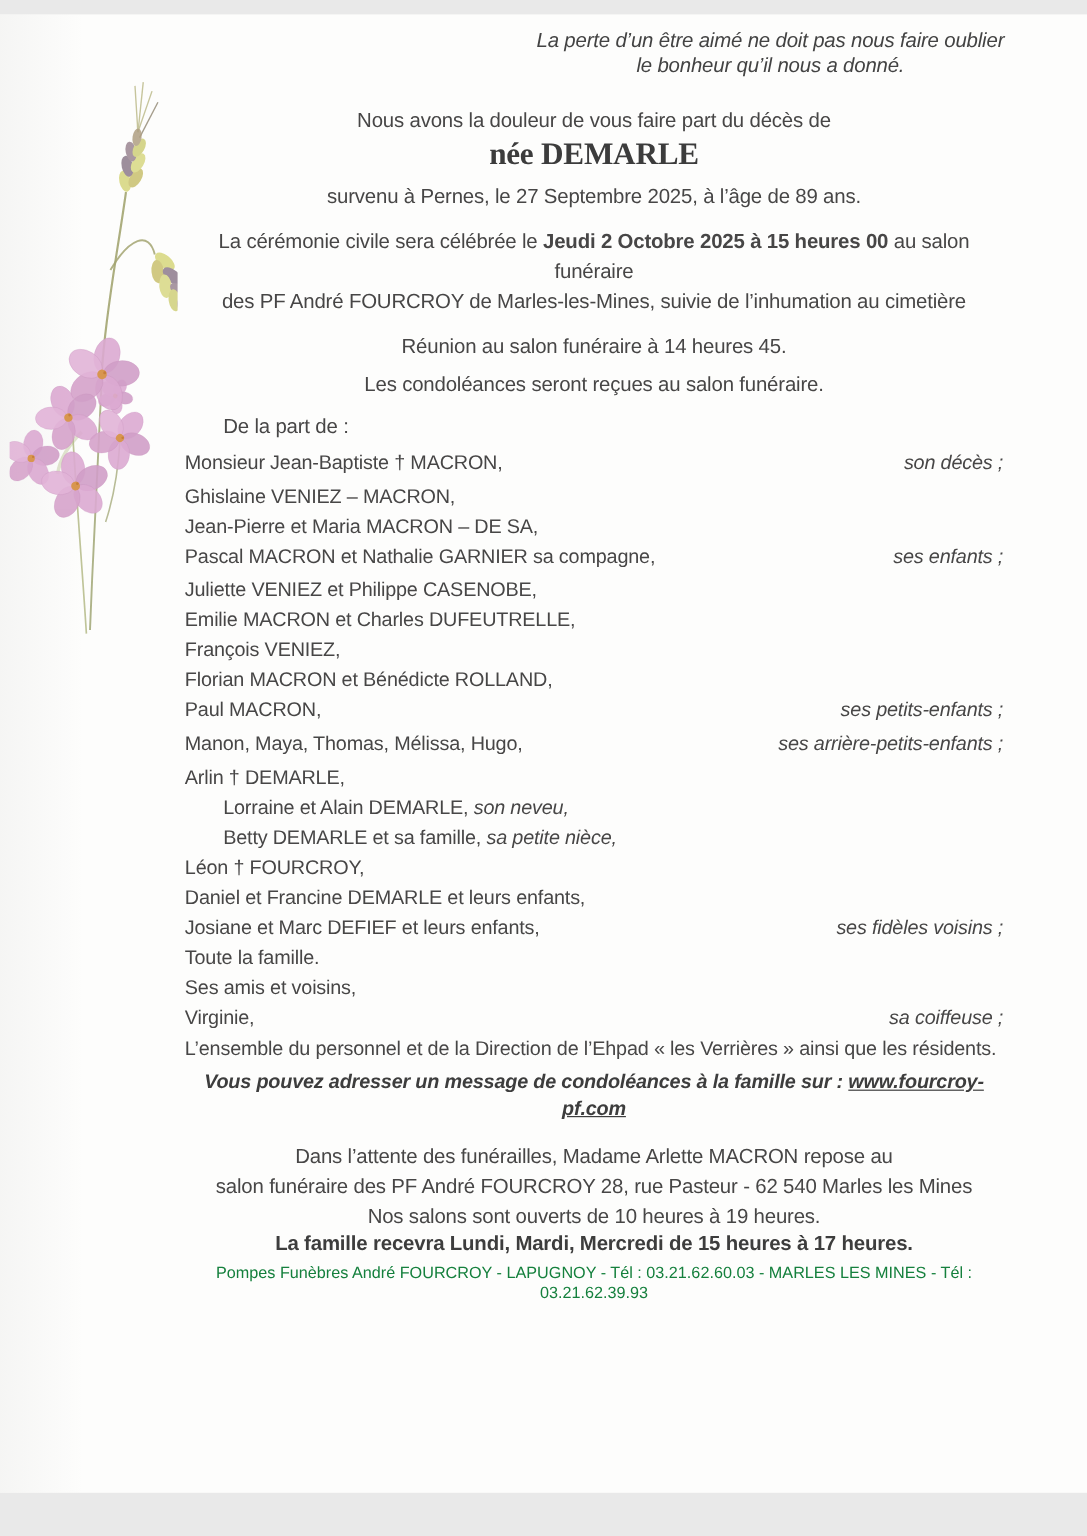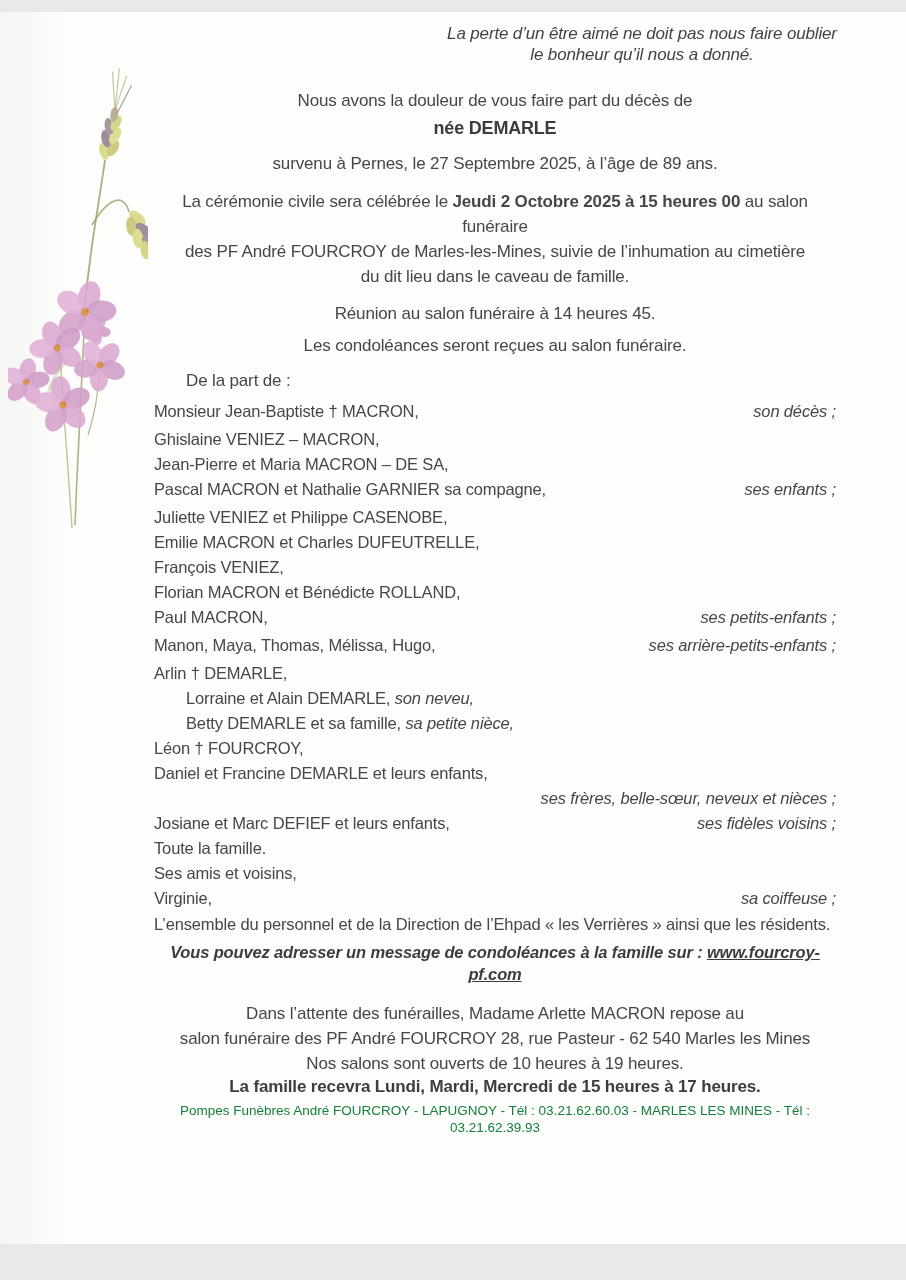--- a/index.html
+++ b/index.html
@@ -26,21 +26,21 @@
   }
   .illustration{position:absolute;left:8px;top:48px;width:140px;height:500px;}
   .quote{
     position:absolute;top:11px;right:64px;width:400px;
     text-align:center;font-style:italic;font-size:17px;line-height:21px;color:#434343;
   }
   .content{position:absolute;left:154px;top:70px;width:682px;}
   .center{text-align:center;}
   .intro{margin-top:8px;font-size:17px;line-height:22px;}
   .title{margin-top:14px;font-size:25px;line-height:33px;font-weight:bold;color:#3c3c3c;letter-spacing:-0.2px;}
-  .title2{font-size:18px;line-height:33px;font-weight:bold;color:#3c3c3c;letter-spacing:-0.2px;}
+  .title2{font-size:26px;line-height:33px;font-weight:bold;color:#3c3c3c;letter-spacing:-0.2px;font-family:Liberation Serif, serif;}
   .death-line{margin-top:8px;font-size:17px;line-height:22px;}
   .ceremony{margin-top:14px;font-size:17px;line-height:25px;}
   .reunion{margin-top:12px;font-size:17px;line-height:25px;}
   .condolences{margin-top:7px;font-size:17px;line-height:25px;}
   .from-heading{margin-top:10px;padding-left:32px;font-size:17px;line-height:25px;}
   .family{margin-top:7px;}
   .fam-row{
     display:flex;justify-content:space-between;align-items:baseline;
     font-size:16.5px;line-height:20px;margin-bottom:5px;
   }
@@ -125,21 +125,20 @@
 
     <div class="intro center">Nous avons la douleur de vous faire part du décès de</div>
 
     <div class="title2 center">née DEMARLE</div>
 
     <div class="death-line center">survenu à Pernes, le 27 Septembre 2025, à l’âge de 89 ans.</div>
 
     <div class="ceremony center">
       <div><span>La cérémonie civile sera célébrée le </span><span class="b">Jeudi 2 Octobre 2025 à 15 heures 00</span><span> au salon funéraire</span></div>
       <div>des PF André FOURCROY de Marles-les-Mines, suivie de l’inhumation au cimetière</div>
-      <div>du dit lieu dans le caveau de famille.</div>
     </div>
 
     <div class="reunion center">Réunion au salon funéraire à 14 heures 45.</div>
 
     <div class="condolences center">Les condoléances seront reçues au salon funéraire.</div>
 
     <div class="from-heading">De la part de :</div>
 
     <div class="family" id="family-list">
         <div class="fam-row gap">
@@ -183,24 +182,20 @@
           <span class="fam-left">Lorraine et Alain DEMARLE, <span class="it">son neveu,</span></span>
         </div>
         <div class="fam-row indent">
           <span class="fam-left">Betty DEMARLE et sa famille, <span class="it">sa petite nièce,</span></span>
         </div>
         <div class="fam-row">
           <span class="fam-left">Léon † FOURCROY,</span>
         </div>
         <div class="fam-row">
           <span class="fam-left">Daniel et Francine DEMARLE et leurs enfants,</span>
-        </div>
-        <div class="fam-row">
-          <span class="fam-left"></span>
-          <span class="fam-right">ses frères, belle-sœur, neveux et nièces ;</span>
         </div>
         <div class="fam-row">
           <span class="fam-left">Josiane et Marc DEFIEF et leurs enfants,</span>
           <span class="fam-right">ses fidèles voisins ;</span>
         </div>
         <div class="fam-row">
           <span class="fam-left">Toute la famille.</span>
         </div>
         <div class="fam-row">
           <span class="fam-left">Ses amis et voisins,</span>

